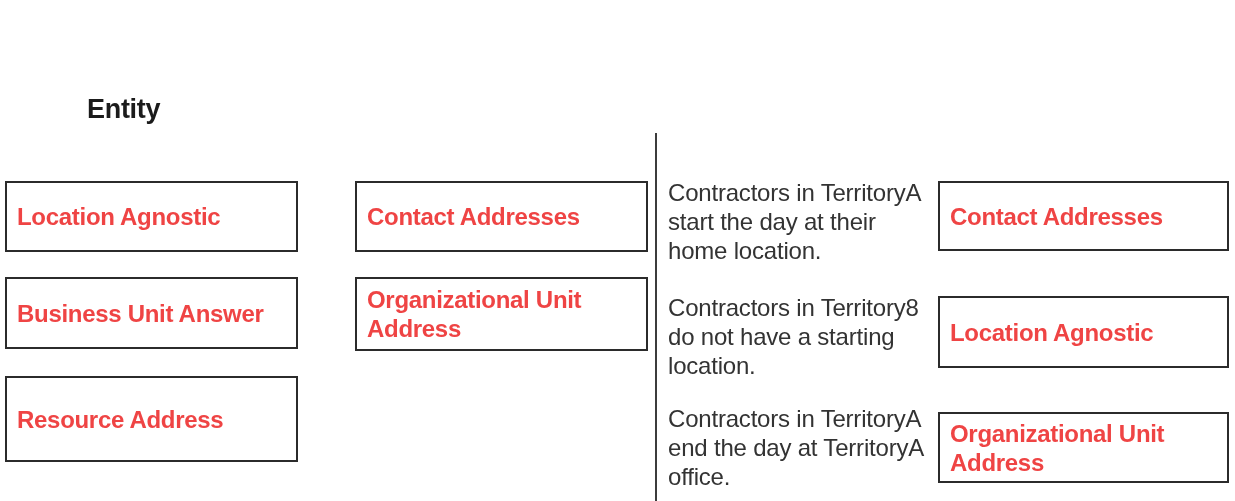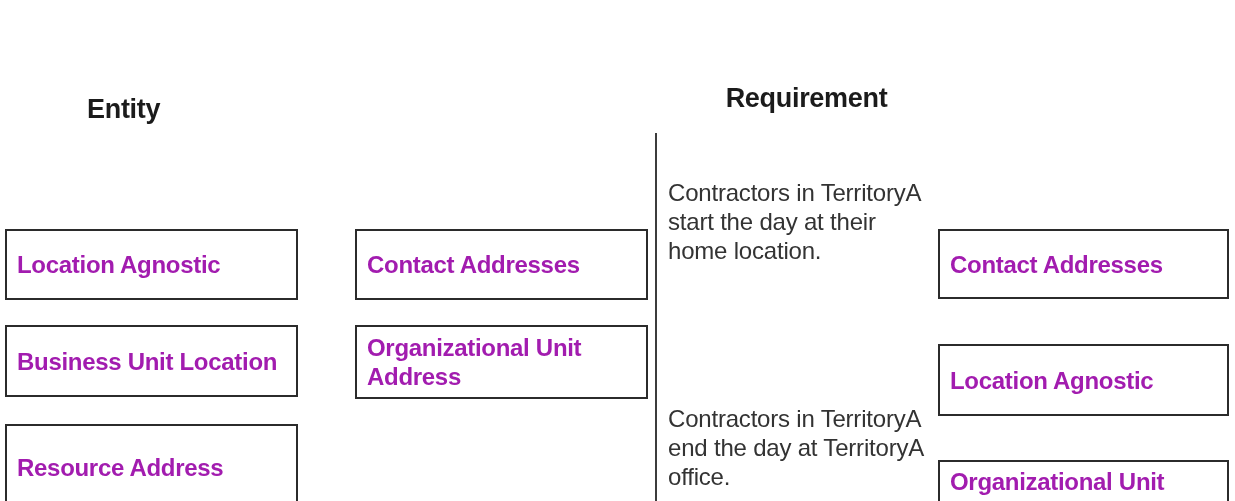--- a/index.html
+++ b/index.html
@@ -41,23 +41,22 @@
     position: absolute;
     box-sizing: border-box;
     border: 2px solid #2b2b2b;
     background: #ffffff;
     display: flex;
     align-items: center;
     padding: 14px 10px;
     font-weight: bold;
     font-size: 24px;
     line-height: 29px;
-    color: #a21caf;
+    color: #ef4444;
     letter-spacing: -0.3px;
-    margin-top: 48px;
   }
   .ecol1 { left: 5px;   width: 293px; }
   .ecol2 { left: 355px; width: 293px; }
   .abox  { left: 938px; width: 291px; }
   .e1 { top: 181px; height: 71px; }
   .e2 { top: 277px; height: 72px; }
   .e3 { top: 376px; height: 86px; }
   .c1 { top: 181px; height: 71px; }
   .c2 { top: 277px; height: 74px; }
   .a1 { top: 181px; height: 70px; }
@@ -78,34 +77,36 @@
   .r3 { top: 404px; }
 </style>
 </head>
 <body>
 
 <div class="canvas">
 
 
   <div class="title entity-heading">Entity</div>
 
-  <div class="title requirement-heading">Requirement</div>
 
   <div class="divider"></div>
 
   <div class="box ecol1 e1">Location Agnostic</div>
-  <div class="box ecol1 e2">Business Unit Location</div>
+  <div class="box ecol1 e2">Business Unit Answer</div>
   <div class="box ecol1 e3">Resource Address</div>
 
   <div class="box ecol2 c1">Contact Addresses</div>
   <div class="box ecol2 c2">Organizational Unit Address</div>
 
   <div class="req-text r1">Contractors in TerritoryA
 start the day at their
 home location.</div>
+  <div class="req-text r2">Contractors in Territory8
+do not have a starting
+location.</div>
   <div class="req-text r3">Contractors in TerritoryA
 end the day at TerritoryA
 office.</div>
 
   <div class="box abox a1">Contact Addresses</div>
   <div class="box abox a2">Location Agnostic</div>
   <div class="box abox a3">Organizational Unit Address</div>
 
 </div>
 

